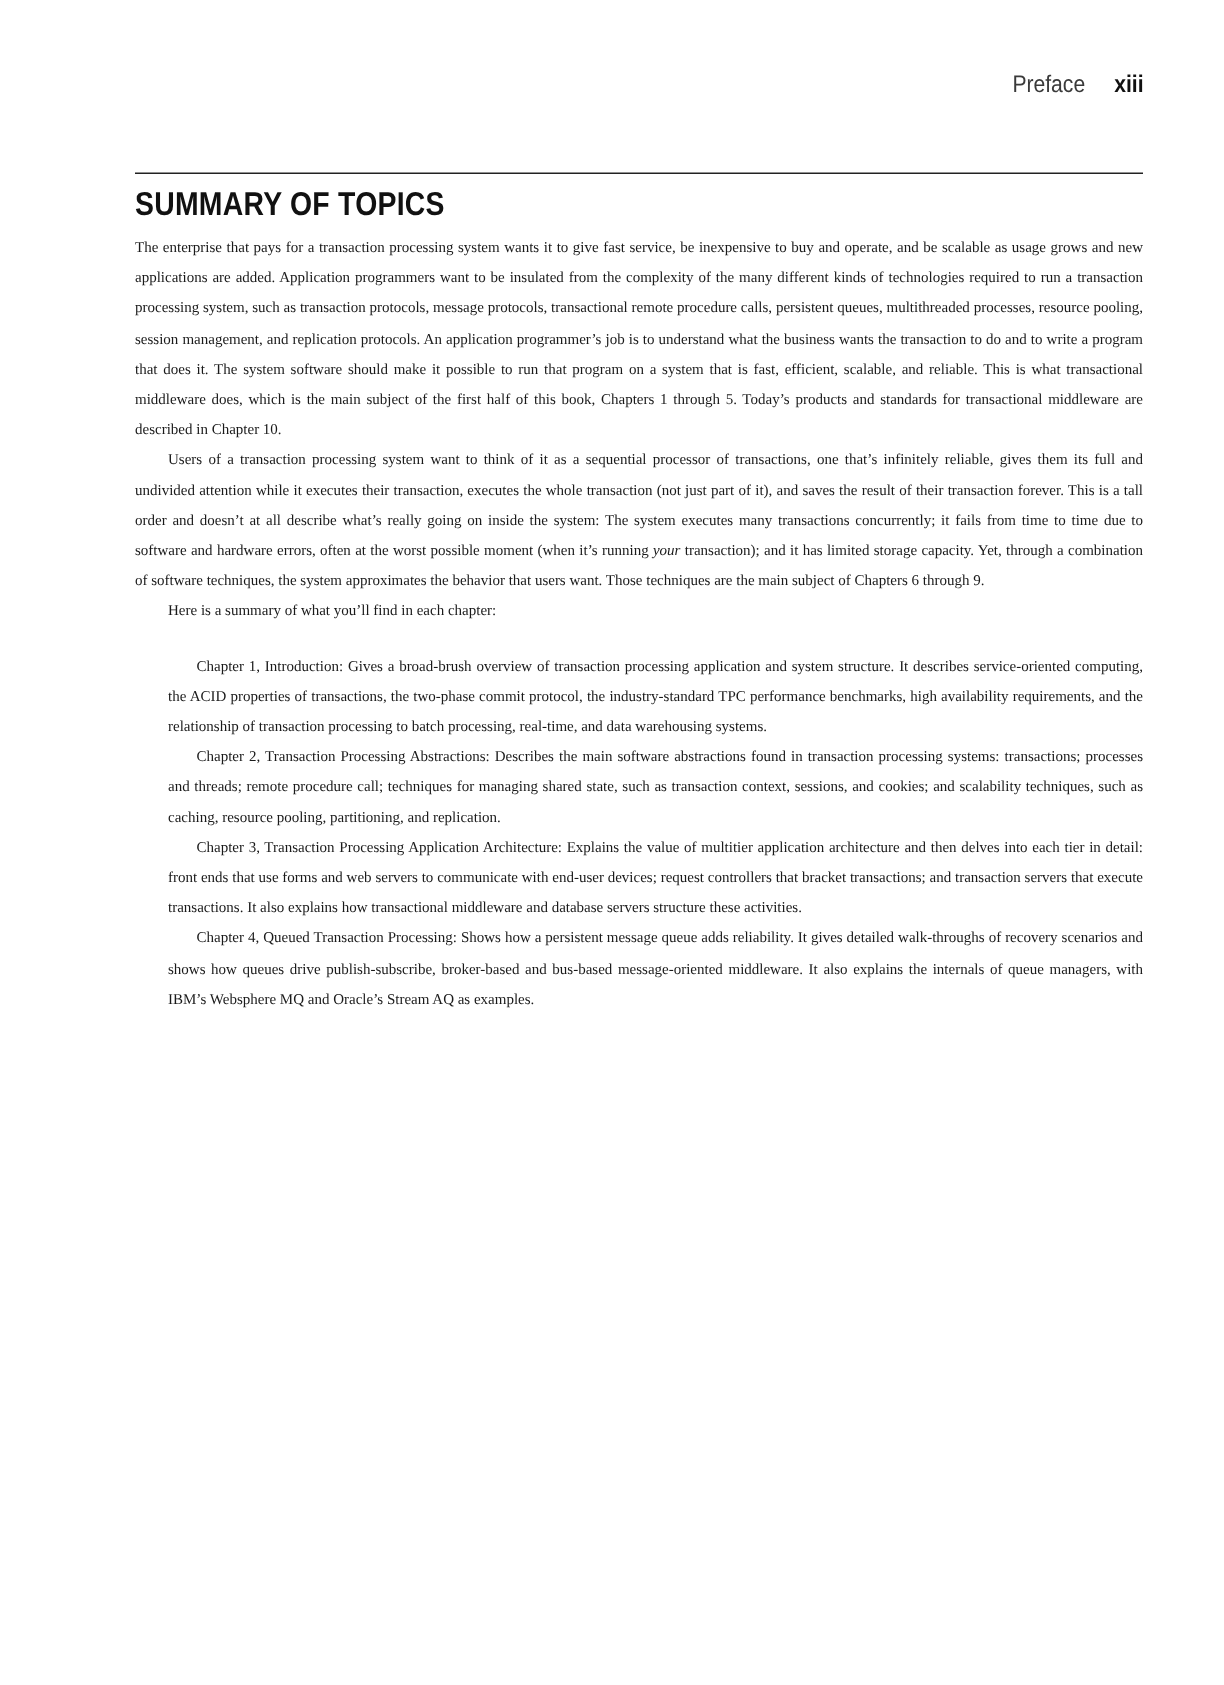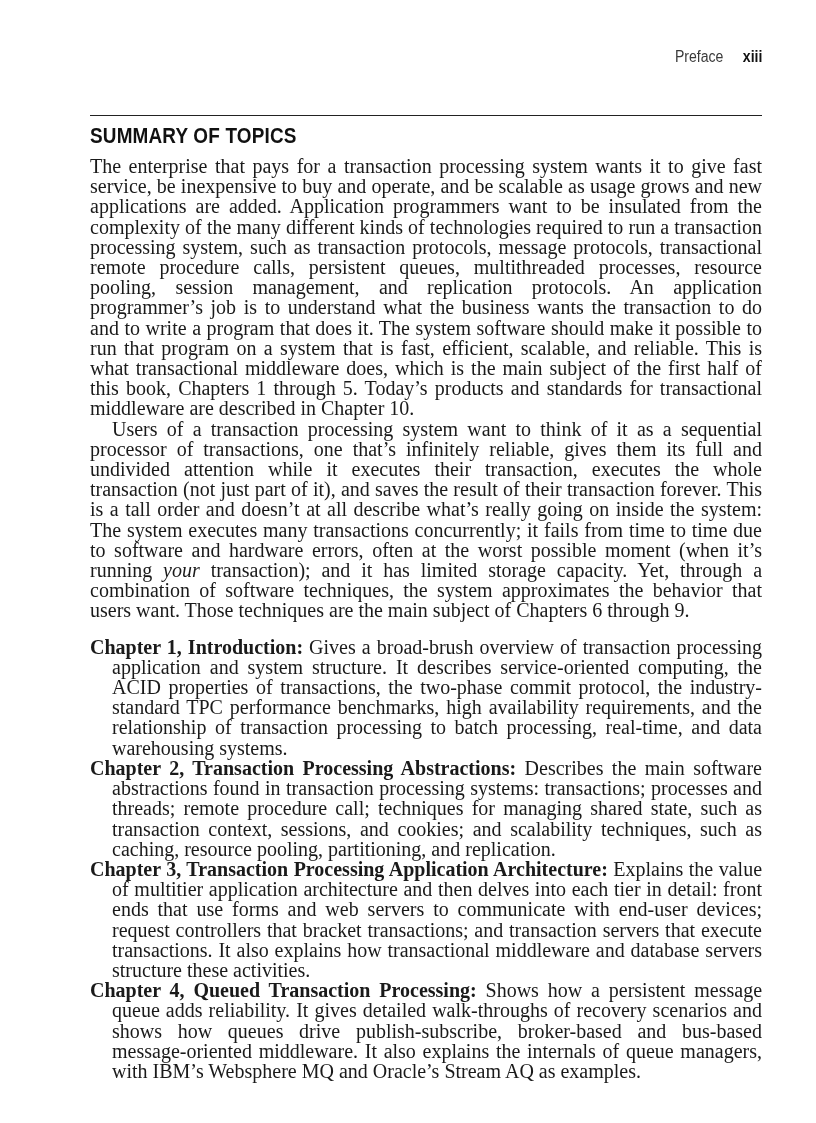--- a/index.html
+++ b/index.html
@@ -16,47 +16,48 @@
       border-top: 1.5px solid #222;
     }
     .section-title {
       position: absolute; top: 123px; left: 90px; margin: 0;
       font-family: "Liberation Sans", sans-serif; font-weight: bold; font-size: 22px;
       letter-spacing: 0.2px; color: #111;
       transform: scaleX(0.86); transform-origin: left center;
     }
     .content {
       position: absolute; top: 156px; left: 90px; width: 672px;
-      font-family: "Liberation Serif", serif; font-size: 20px; line-height: 20.2px;
+      font-family: "Liberation Serif", serif; font-size: 10px; line-height: 20.2px;
       text-align: justify; color: #1a1a1a;
       hyphens: manual;
     }
     .content p { margin: 0; }
     .content p.indent { text-indent: 22px; }
     .chapters { margin-top: 16px; }
     .chapter {
       margin: 0 0 11px 0; padding-left: 22px; text-indent: -22px;
     }
-    .chapter .ch-title { font-weight: bold; }
+    .chapter .ch-title { font-weight: normal; margin-left: 41px; }
   </style>
 </head>
 <body>
 
 <div class="running-head">
   <span>Preface</span>
   <span class="folio">xiii</span>
 </div>
 
 <div class="rule"></div>
 
 <h2 class="section-title">SUMMARY OF TOPICS</h2>
 
 <div class="content">
   <p>The enterprise that pays for a transaction processing system wants it to give fast service, be inexpensive to buy and operate, and be scalable as usage grows and new applications are added. Application programmers want to be insulated from the complexity of the many different kinds of technologies required to run a transac­tion processing system, such as transaction protocols, message protocols, transactional remote procedure calls, persistent queues, multithreaded processes, resource pooling, session management, and replication protocols. An application programmer’s job is to understand what the business wants the transaction to do and to write a program that does it. The system software should make it possible to run that program on a system that is fast, efficient, scalable, and reliable. This is what transactional middleware does, which is the main subject of the first half of this book, Chapters 1 through 5. Today’s products and standards for transactional middleware are described in Chapter 10.</p>
   <p class="indent"><span>Users of a transaction processing system want to think of it as a sequential processor of transactions, one that’s infinitely reliable, gives them its full and undivided attention while it executes their transaction, exe­cutes the whole transaction (not just part of it), and saves the result of their transaction forever. This is a tall order and doesn’t at all describe what’s really going on inside the system: The system executes many transac­tions concurrently; it fails from time to time due to software and hardware errors, often at the worst possible moment (when it’s running </span><em>your</em><span> transaction); and it has limited storage capacity. Yet, through a combination of software techniques, the system approximates the behavior that users want. Those techniques are the main subject of Chapters 6 through 9.</span></p>
+  <p class="indent">Here is a summary of what you’ll find in each chapter:</p>
 
   <div class="chapters">
     <p class="chapter"><span class="ch-title">Chapter 1, Introduction:</span><span> Gives a broad-brush overview of transaction processing application and system structure. It describes service-oriented computing, the ACID properties of transactions, the two-phase commit protocol, the industry-standard TPC performance benchmarks, high availability requirements, and the relationship of transaction processing to batch processing, real-time, and data warehousing systems.</span></p>
     <p class="chapter"><span class="ch-title">Chapter 2, Transaction Processing Abstractions:</span><span> Describes the main software abstractions found in transac­tion processing systems: transactions; processes and threads; remote procedure call; techniques for man­aging shared state, such as transaction context, sessions, and cookies; and scalability techniques, such as caching, resource pooling, partitioning, and replication.</span></p>
     <p class="chapter"><span class="ch-title">Chapter 3, Transaction Processing Application Architecture:</span><span> Explains the value of multitier application architecture and then delves into each tier in detail: front ends that use forms and web servers to com­municate with end-user devices; request controllers that bracket transactions; and transaction servers that execute transactions. It also explains how transactional middleware and database servers structure these activities.</span></p>
     <p class="chapter"><span class="ch-title">Chapter 4, Queued Transaction Processing:</span><span> Shows how a persistent message queue adds reliability. It gives detailed walk-throughs of recovery scenarios and shows how queues drive publish-subscribe, broker-based and bus-based message-oriented middleware. It also explains the internals of queue managers, with IBM’s Websphere MQ and Oracle’s Stream AQ as examples.</span></p>
   </div>
 </div>
 
 </body></html>

